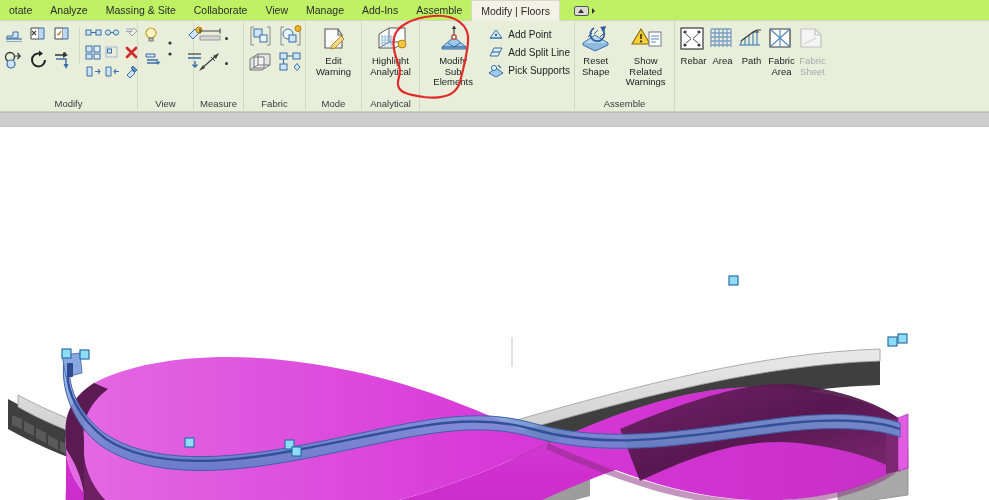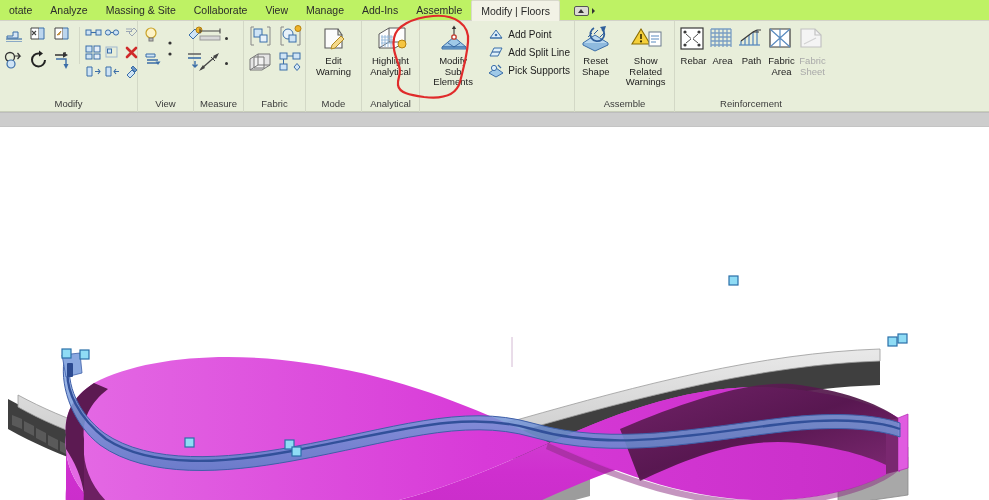--- a/index.html
+++ b/index.html
@@ -525,21 +525,20 @@
                 <path d="M18 4 L18 10 L24 10" fill="none" stroke="#c2c2c2" stroke-width="1.2"></path>
                 <path d="M7 19 L19 13" stroke="#d2d2d2" stroke-width="1.2"></path>
               </svg>
             </div>
             <div class="tx">
               <span>Fabric</span><br>
               <span>Sheet</span>
             </div>
           </div>
         </div>
-        <div class="plabel">Reinforcement</div>
       </div>
 
     </div>
   </div>
 
   <svg class="anno" viewBox="0 0 989 112">
     <path d="M433 16 C455 14 470 25 468 42 C467 56 463 70 460 82
              C456 96 441 99 424 97 C410 95 399 93 398 85
              C397 78 402 74 399 66 C396 57 392 48 394 38
              C396 26 412 18 433 16 Z" fill="none" stroke="#e02b2b" stroke-width="2.2" stroke-linecap="round"></path>

